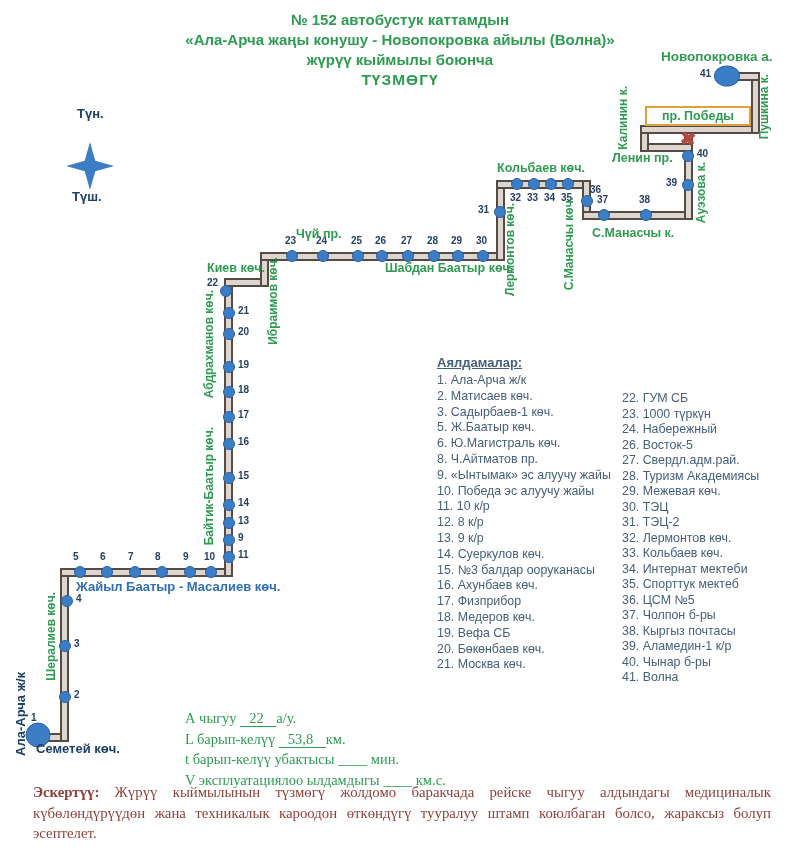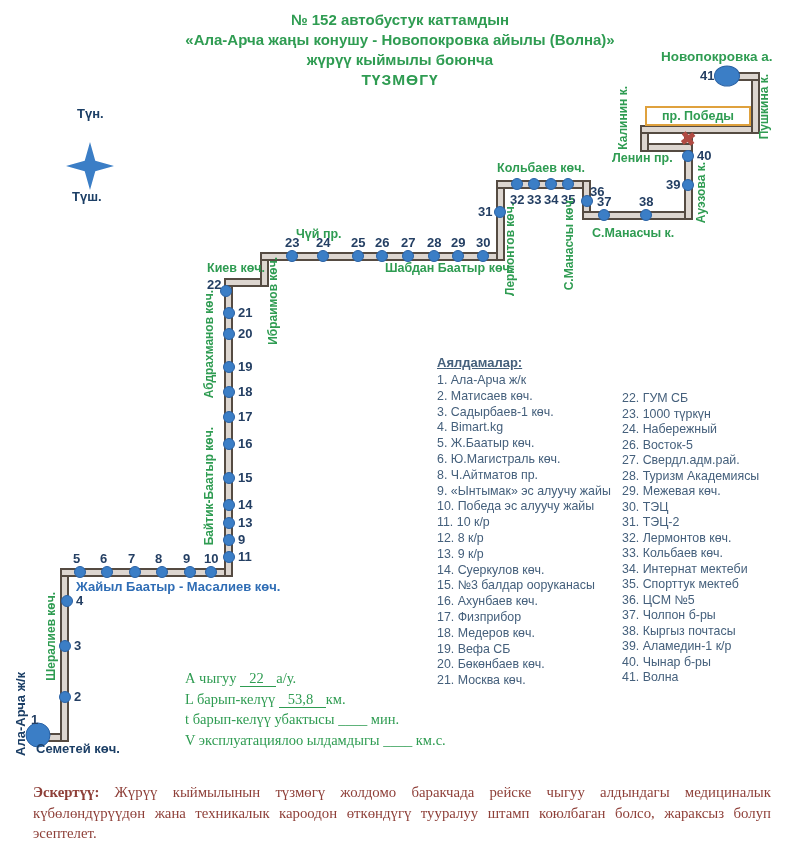--- a/index.html
+++ b/index.html
@@ -12,34 +12,34 @@
   .title .t4{font-size:15.5px;letter-spacing:1px;}
   
   .clabel{position:absolute;font-weight:bold;font-size:13px;color:var(--navy);}
   .cstar{position:absolute;left:66px;top:142px;width:48px;height:48px;background:var(--stopBlue);
          clip-path:polygon(50% 0,61% 39%,100% 50%,61% 61%,50% 100%,39% 61%,0 50%,39% 39%);}
   
   .road{position:absolute;background:var(--roadFill);border:2px solid var(--roadEdge);box-sizing:border-box;z-index:1;}
   .stop{position:absolute;width:12px;height:12px;border-radius:50%;background:var(--stopBlue);
         border:1px solid var(--stopEdge);box-sizing:border-box;transform:translate(-50%,-50%);z-index:3;}
   .stop.big{width:25px;height:25px;}
-  .stopnum{position:absolute;font-weight:bold;font-size:13px;color:var(--numColor);z-index:4;white-space:nowrap;}
+  .stopnum{position:absolute;font-weight:bold;font-size:10px;color:var(--numColor);z-index:4;white-space:nowrap;}
   .slabel{position:absolute;font-weight:bold;font-size:12px;color:var(--green);
           white-space:nowrap;z-index:5;line-height:14px;}
   .slabel.v{writing-mode:vertical-rl;transform:rotate(180deg);}
   .slabel.boxed{border:2px solid var(--orange);text-align:center;padding:1px 0;background:rgba(255,255,255,.4);}
   .xmark{position:absolute;left:688px;top:139px;transform:translate(-50%,-50%) rotate(8deg);
          color:var(--red);font-weight:bold;font-size:19px;z-index:6;}
   
   .lcol{position:absolute;font-size:12.4px;color:var(--listText);white-space:nowrap;}
   .lhead{font-weight:bold;text-decoration:underline;font-size:13px;margin-bottom:3px;}
   .lcol .li{line-height:15.8px;}
   #col2 .li{line-height:15.5px;}
   
-  .stats{position:absolute;left:185px;top:668px;font-family:"Liberation Serif",serif;
+  .stats{position:absolute;left:185px;top:708px;font-family:"Liberation Serif",serif;
          font-size:14.5px;line-height:20.5px;color:var(--green);}
   .fill{border-bottom:1.5px solid currentColor;padding:0 9px;}
   
   .note{position:absolute;left:33px;top:782px;width:738px;font-family:"Liberation Serif",serif;
         font-size:14.8px;line-height:20.5px;color:var(--noteRed);text-align:justify;}
 </style>
 </head>
 <body>
 
 <div id="page">
@@ -179,21 +179,20 @@
       <div class="stop big" style="left: 727px; top: 76px; width: 26px; height: 21px;"></div>
       <div class="stopnum" style="left: 700px; top: 68px;">41</div>
     </div>
 
   <div class="lcol" id="col1wrap" style="left:437px;top:355px;">
     <div class="lhead">Аялдамалар:</div>
     <div id="col1">
         <div class="li">1. Ала-Арча ж/к</div>
         <div class="li">2. Матисаев көч.</div>
         <div class="li">3. Садырбаев-1 көч.</div>
-        <div class="li">4.  Bimart.kg</div>
         <div class="li">5. Ж.Баатыр көч.</div>
         <div class="li">6. Ю.Магистраль көч.</div>
         <div class="li">8. Ч.Айтматов пр.</div>
         <div class="li">9. «Ынтымак» эс алуучу жайы</div>
         <div class="li">10. Победа эс алуучу жайы</div>
         <div class="li">11. 10 к/р</div>
         <div class="li">12. 8 к/р</div>
         <div class="li">13. 9 к/р</div>
         <div class="li">14. Суеркулов көч.</div>
         <div class="li">15. №3 балдар ооруканасы</div>

